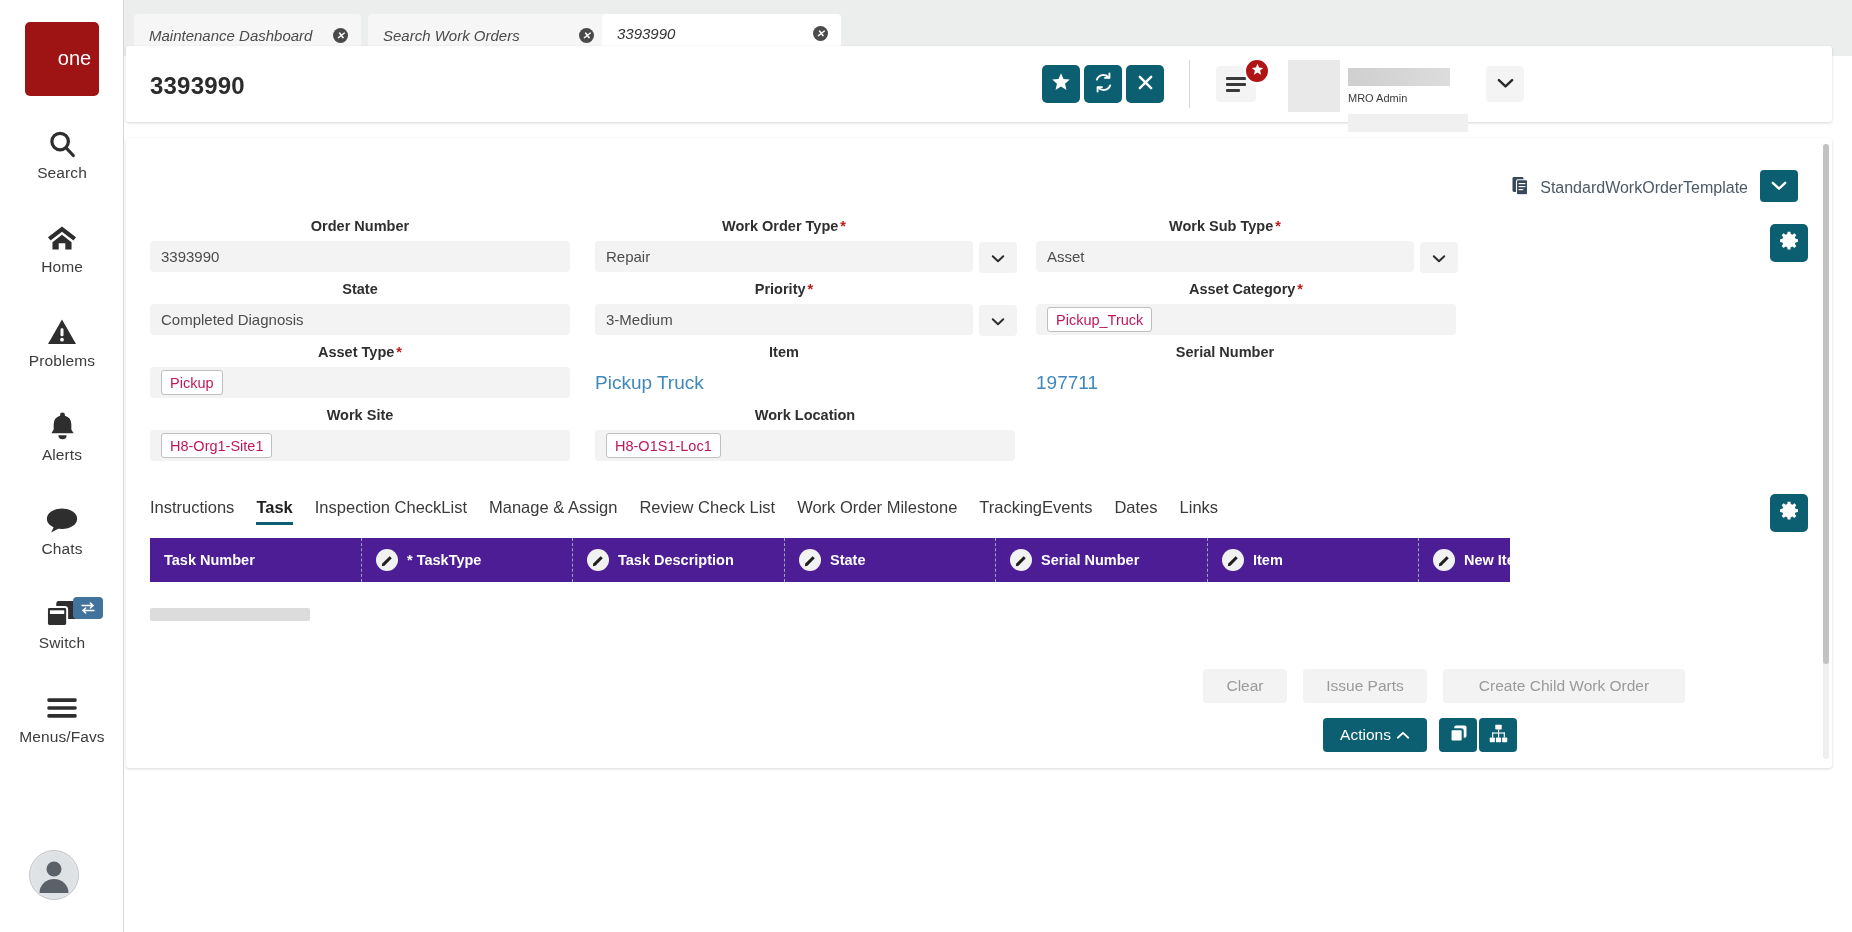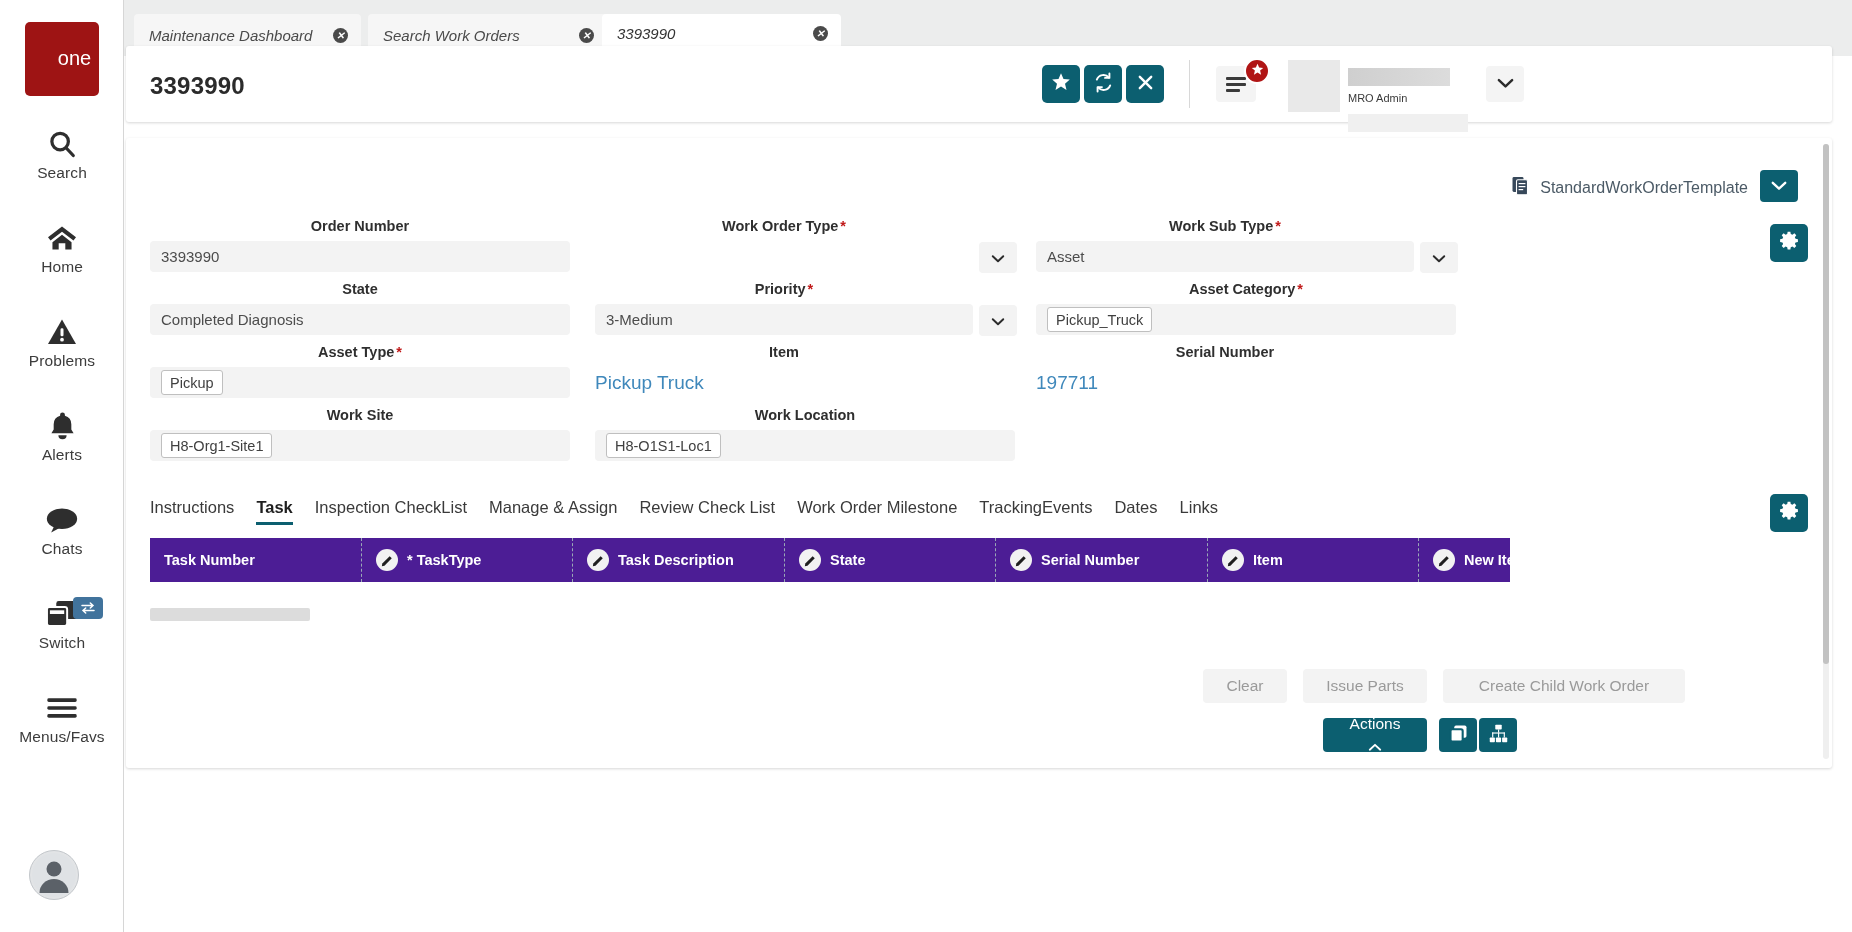--- a/index.html
+++ b/index.html
@@ -150,21 +150,21 @@
   .flabel .req { color:#c01818; font-weight:bold; margin-left:2px; }
   .fbox {
     margin-top:7px; height:31px; background:#f3f3f3; border-radius:4px;
     display:flex; align-items:center; padding:0 11px;
     font-size:15px; color:#4c4c4c;
   }
   .fbox.plain { background:transparent; padding-left:0; }
   .chip {
     display:inline-flex; align-items:center; height:25px; padding:0 8px;
     border:1px solid #bfbfbf; border-radius:3px; background:#fff;
-    font-size:14.5px; color:#404040;
+    font-size:14.5px; color:#be185d;
   }
   .flink { font-size:19px; color:#3f88bb; cursor:pointer; }
   .dd-caret {
     position:absolute; width:38px; height:31px; background:#f3f3f3; border-radius:4px;
     display:flex; align-items:center; justify-content:center; cursor:pointer;
   }
 
   
   #tabs {
     position:absolute; left:24px; top:360px; width:1400px; height:38px;
@@ -429,20 +429,21 @@
 
     <div id="form">
 
       <div class="fgroup" style="left:24px; top:80px; width:420px;">
         <div class="flabel">Order Number</div>
         <div class="fbox">3393990</div>
       </div>
 
       <div class="fgroup" style="left:469px; top:80px; width:378px;">
         <div class="flabel"><span>Work Order Type</span><span class="req">*</span></div>
+        <div class="fbox">Repair</div>
       </div>
       <div class="dd-caret" style="left:853px; top:104px;">
         <span>
           <svg width="14" height="9" viewBox="0 0 18 12" fill="none" stroke="#2b2b2b" stroke-width="2.6" stroke-linecap="round" stroke-linejoin="round">
               <polyline points="2,3 9,9.6 16,3"></polyline>
             </svg>
         </span>
       </div>
 
       <div class="fgroup" style="left:910px; top:80px; width:378px;">
@@ -604,21 +605,21 @@
     <div class="fbtn" style="left:1077px; top:531px; width:84px;">
       <span>Clear</span>
     </div>
     <div class="fbtn" style="left:1177px; top:531px; width:124px;">
       <span>Issue Parts</span>
     </div>
     <div class="fbtn" style="left:1317px; top:531px; width:242px;">
       <span>Create Child Work Order</span>
     </div>
 
-    <div class="actbtn" style="left:1197px; top:580px; width:104px;flex-direction:column;">
+    <div class="actbtn" style="left:1197px; top:580px; width:104px;">
       <span>Actions</span>
       <span>
         <svg width="14" height="9" viewBox="0 0 18 12" fill="none" stroke="#ffffff" stroke-width="2.4" stroke-linecap="round" stroke-linejoin="round">
             <polyline points="2,9 9,2.4 16,9"></polyline>
           </svg>
       </span>
     </div>
 
     <div class="sqbtn" style="left:1313px; top:580px;">
       <span>

